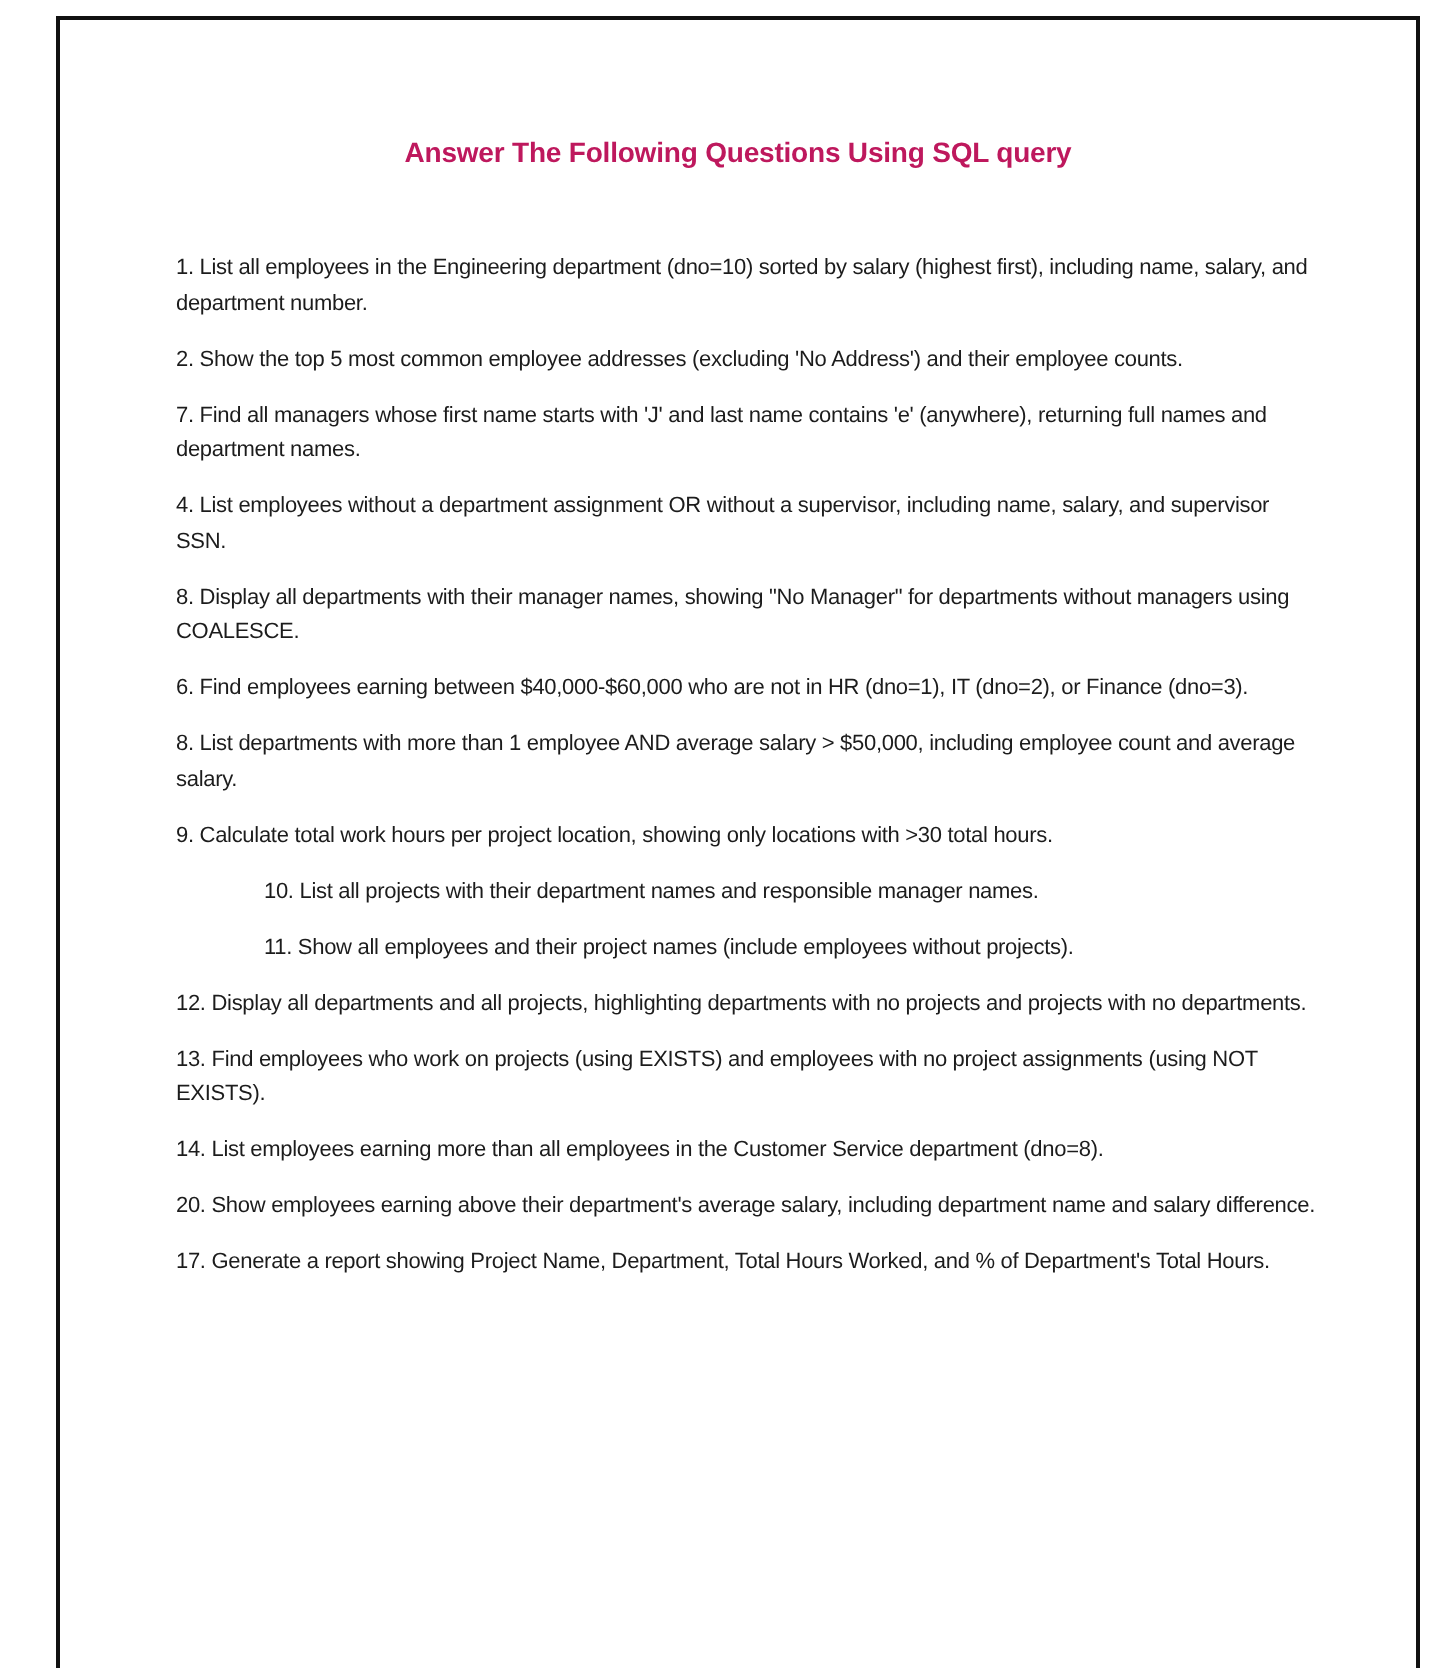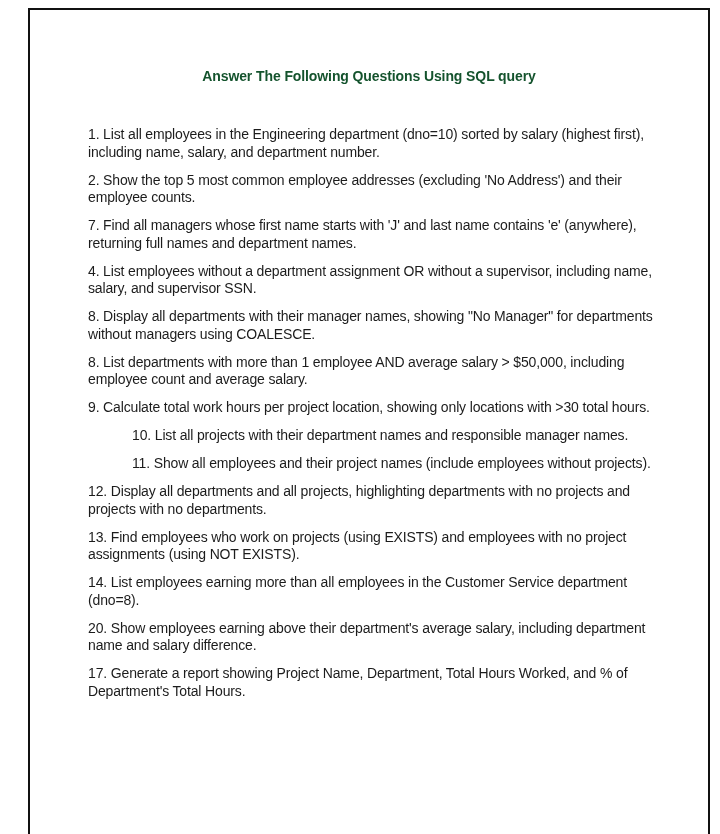--- a/index.html
+++ b/index.html
@@ -27,33 +27,33 @@
     }
     .title {
       position: absolute;
       top: 58px;
       left: 0;
       right: 0;
       text-align: center;
       font-weight: bold;
       font-size: 14px;
       letter-spacing: -0.1px;
-      color: #14532d;
+      color: #be185d;
     }
     .questions {
       position: absolute;
       left: 58px;
       top: 116px;
       width: 572px;
       margin: 0;
       padding: 0;
       list-style: none;
     }
     .question {
-      font-size: 14px;
+      font-size: 11px;
       line-height: 17.5px;
       margin: 0 0 10.5px 0;
       letter-spacing: -0.15px;
       color: #1c1c1c;
     }
     .question.single {
       margin-bottom: 10.5px;
       margin-left: 44px;
     }
   </style>
@@ -62,20 +62,21 @@
 
 <div class="page">
   <div class="title">Answer The Following Questions Using SQL query</div>
 
   <ol class="questions">
     <li class="question">1. List all employees in the Engineering department (dno=10) sorted by salary (highest first), including name, salary, and department number.</li>
     <li class="question">2. Show the top 5 most common employee addresses (excluding 'No Address') and their employee counts.</li>
     <li class="question">7. Find all managers whose first name starts with 'J' and last name contains 'e' (anywhere), returning full names and department names.</li>
     <li class="question">4. List employees without a department assignment OR without a supervisor, including name, salary, and supervisor SSN.</li>
     <li class="question">8. Display all departments with their manager names, showing "No Manager" for departments without managers using COALESCE.</li>
+    <li class="question">6. Find employees earning between $40,000-$60,000 who are not in HR (dno=1), IT (dno=2), or Finance (dno=3).</li>
     <li class="question">8. List departments with more than 1 employee AND average salary &gt; $50,000, including employee count and average salary.</li>
     <li class="question">9. Calculate total work hours per project location, showing only locations with &gt;30 total hours.</li>
     <li class="question single">10. List all projects with their department names and responsible manager names.</li>
     <li class="question single">11. Show all employees and their project names (include employees without projects).</li>
     <li class="question">12. Display all departments and all projects, highlighting departments with no projects and projects with no departments.</li>
     <li class="question">13. Find employees who work on projects (using EXISTS) and employees with no project assignments (using NOT EXISTS).</li>
     <li class="question">14. List employees earning more than all employees in the Customer Service department (dno=8).</li>
     <li class="question">20. Show employees earning above their department's average salary, including department name and salary difference.</li>
     <li class="question">17. Generate a report showing Project Name, Department, Total Hours Worked, and % of Department's Total Hours.</li>
   </ol>

